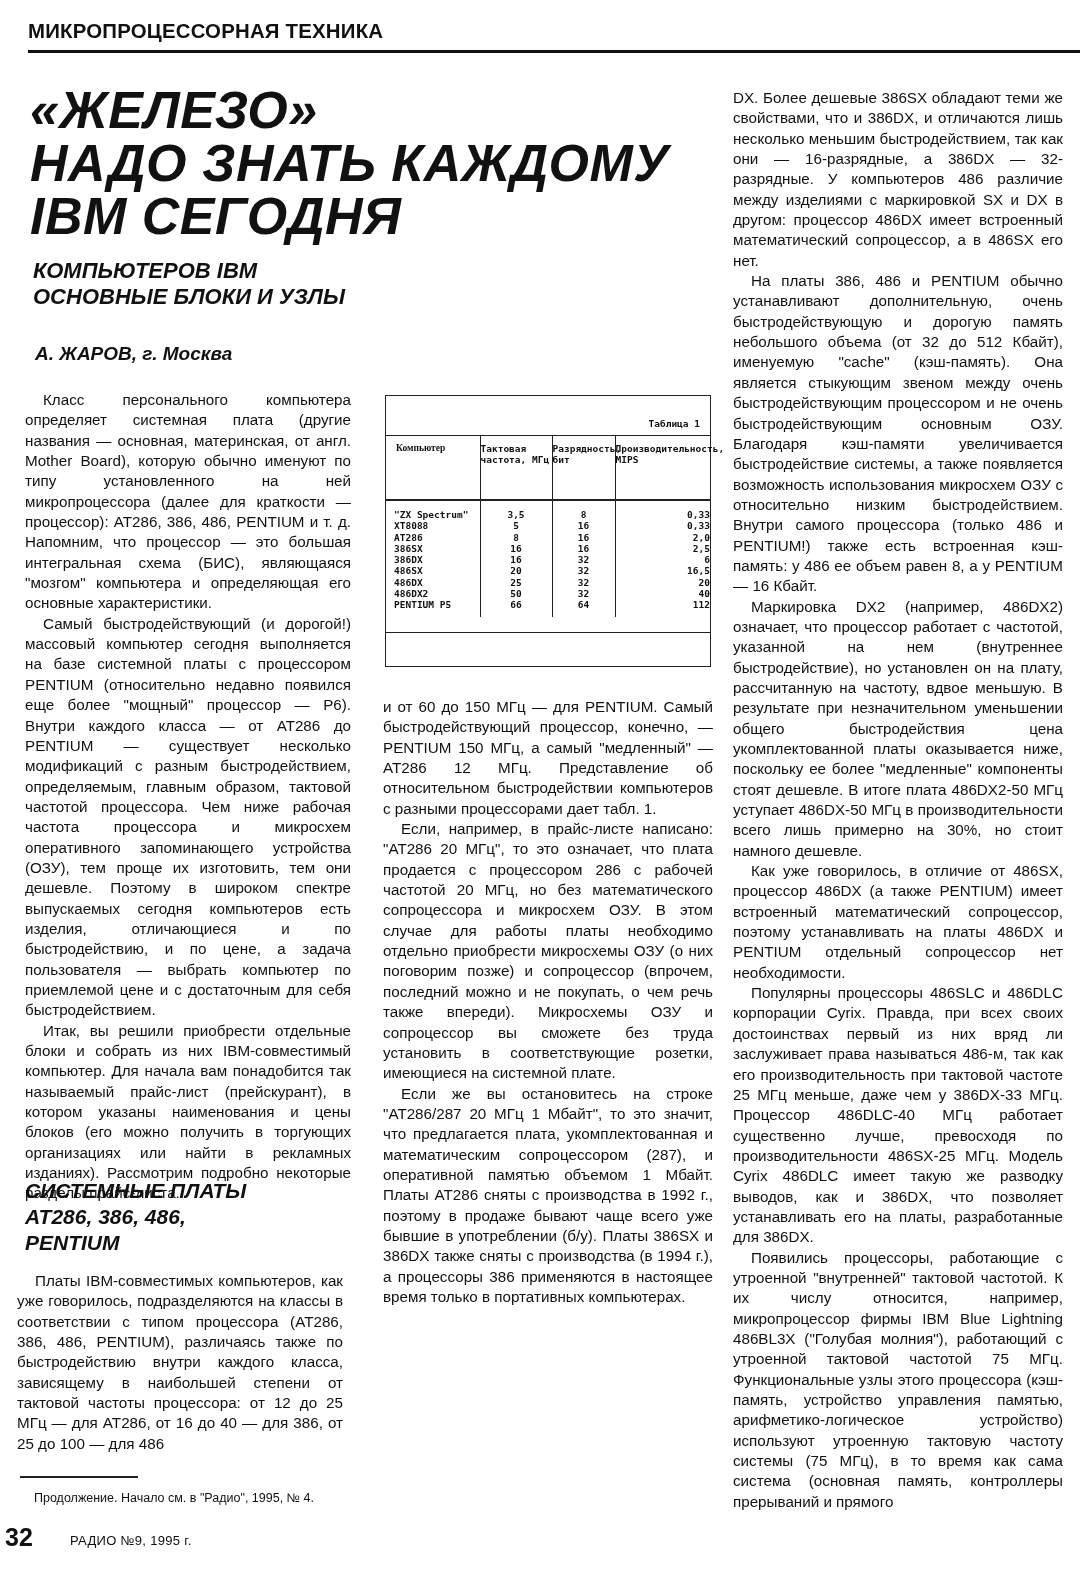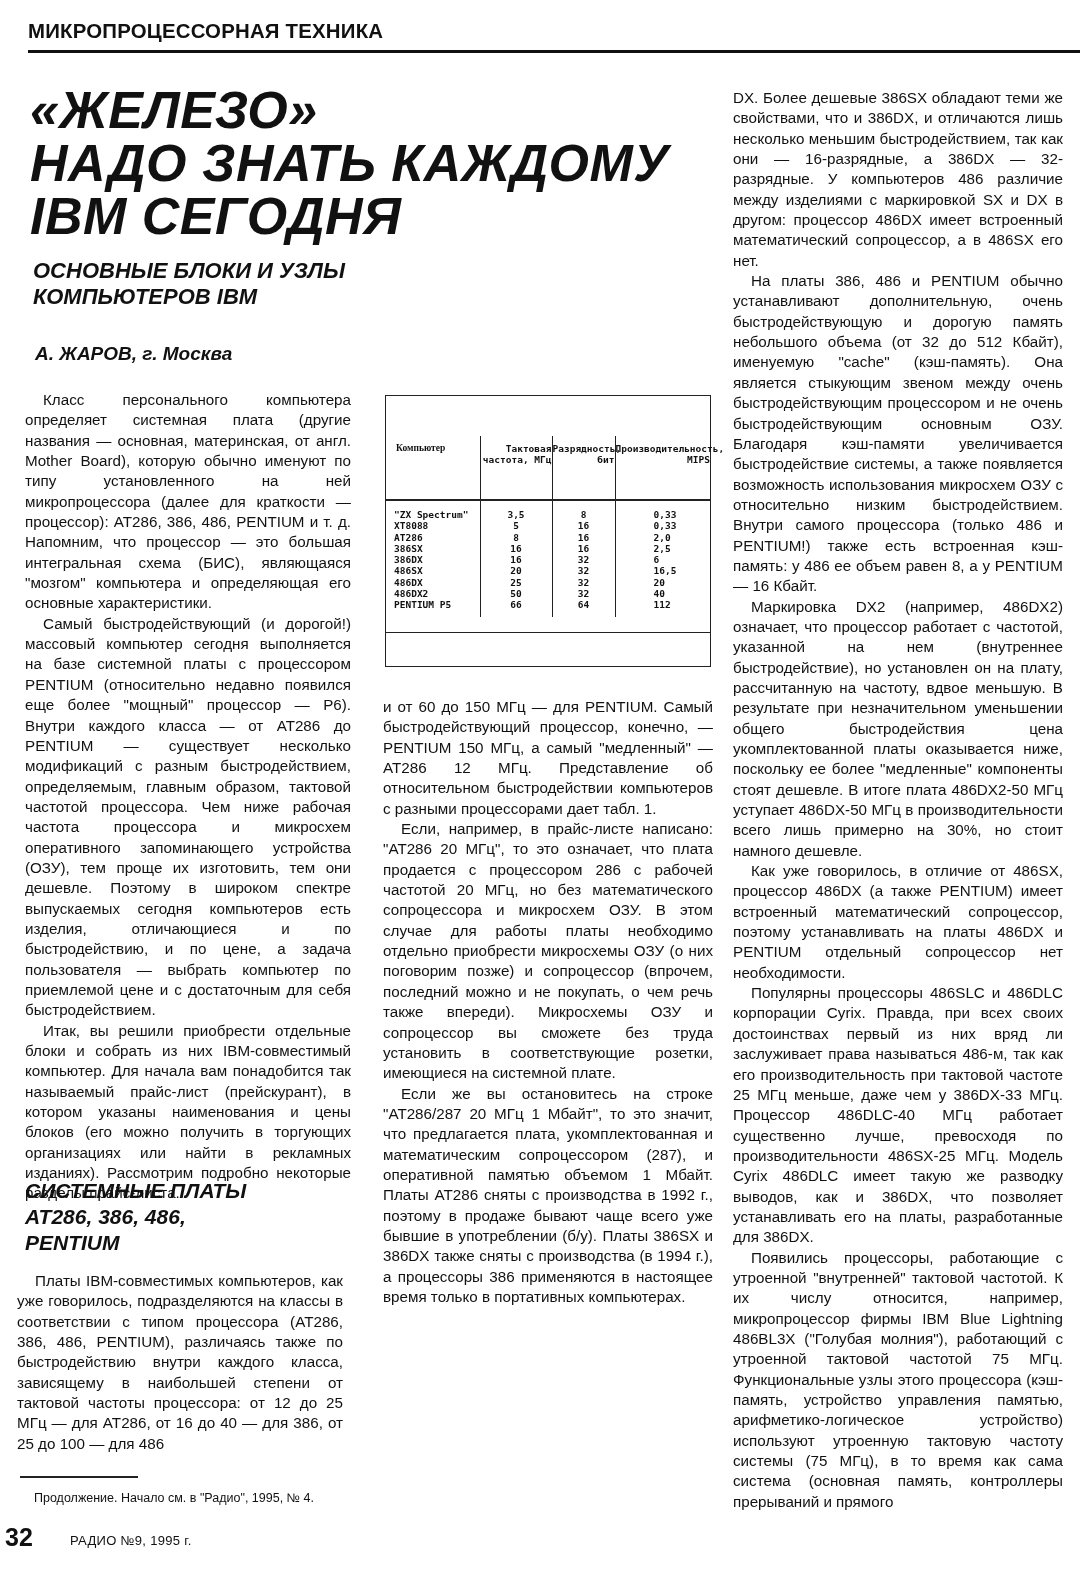--- a/index.html
+++ b/index.html
@@ -42,25 +42,25 @@
     font-family:"DejaVu Sans Mono", monospace; font-weight:bold;
   }
   .tbl-caption-row {
     position:absolute; left:0; top:0; width:100%; height:40px; border-bottom:1.5px solid #222;
     box-sizing:border-box;
   }
   .tbl-caption { position:absolute; right:10px; top:22px; font-size:9.5px; }
   .tbl-grid { position:absolute; left:0; top:40px; width:100%; border-collapse:collapse; table-layout:fixed; }
   .tbl-grid th, .tbl-grid td { border-left:1.5px solid #222; padding:0; font-size:9.5px; line-height:11.3px; }
   .tbl-grid th:first-child, .tbl-grid td:first-child { border-left:none; }
-  .tbl-grid th { height:56px; vertical-align:top; padding-top:7px; font-weight:bold; border-bottom:2px solid #222; text-align:right; }
+  .tbl-grid th { height:56px; vertical-align:top; padding-top:7px; font-weight:bold; border-bottom:2px solid #222; text-align:left; }
   .tbl-grid th.c0 { text-align:left; padding-left:10px;font-family:Liberation Serif, serif; }
   .tbl-grid td { text-align:center; }
   .tbl-grid td.c0 { text-align:left; padding-left:8px; }
-  .tbl-grid td.c3 { text-align:left; padding-left:38px; }
+  .tbl-grid td.c3 { text-align:right; padding-left:38px; }
   .tbl-grid tr.first td { padding-top:8px; }
   .tbl-grid tr.last td { padding-bottom:6px; }
   .tbl-footer-row { position:absolute; left:0; bottom:0; width:100%; height:34px; border-top:1.5px solid #222; box-sizing:border-box; }
   .foot-rule { left:20px; top:1476px; width:118px; height:1.5px; background:#222; }
   .footnote { left:34px; top:1491px; font-size:12.5px; }
   .page-num { left:5px; top:1523px; font-size:25px; font-weight:bold; }
   .journal { left:70px; top:1533px; font-size:13px; letter-spacing:0.3px; }
 </style>
 </head>
 <body>
@@ -68,22 +68,22 @@
 <div class="abs running-head">МИКРОПРОЦЕССОРНАЯ ТЕХНИКА</div>
 <div class="abs head-rule"></div>
 
 <div class="abs headline">
   <div>«ЖЕЛЕЗО»</div>
   <div>НАДО ЗНАТЬ КАЖДОМУ</div>
   <div>IBM СЕГОДНЯ</div>
 </div>
 
 <div class="abs subtitle">
+  <div>КОМПЬЮТЕРОВ IBM</div>
   <div>ОСНОВНЫЕ БЛОКИ И УЗЛЫ</div>
-  <div>КОМПЬЮТЕРОВ IBM</div>
 </div>
 
 <div class="abs author">А. ЖАРОВ, г. Москва</div>
 
 <div class="abs col col-left">
   <p>Класс персонального компьютера определяет системная плата (другие названия — основная, материнская, от англ. Mother Board), которую обычно именуют по типу установленного на ней микропроцессора (далее для краткости — процессор): AT286, 386, 486, PENTIUM и т. д. Напомним, что процессор — это большая интегральная схема (БИС), являющаяся "мозгом" компьютера и определяющая его основные характеристики.</p>
   <p>Самый быстродействующий (и дорогой!) массовый компьютер сегодня выполняется на базе системной платы с процессором PENTIUM (относительно недавно появился еще более "мощный" процессор — P6). Внутри каждого класса — от AT286 до PENTIUM — существует несколько модификаций с разным быстродействием, определяемым, главным образом, тактовой частотой процессора. Чем ниже рабочая частота процессора и микросхем оперативного запоминающего устройства (ОЗУ), тем проще их изготовить, тем они дешевле. Поэтому в широком спектре выпускаемых сегодня компьютеров есть изделия, отличающиеся и по быстродействию, и по цене, а задача пользователя — выбрать компьютер по приемлемой цене и с достаточным для себя быстродействием.</p>
   <p>Итак, вы решили приобрести отдельные блоки и собрать из них IBM-совместимый компьютер. Для начала вам понадобится так называемый прайс-лист (прейскурант), в котором указаны наименования и цены блоков (его можно получить в торгующих организациях или найти в рекламных изданиях). Рассмотрим подробно некоторые разделы прайс-листа.</p>
 </div>
 
@@ -91,20 +91,23 @@
   <div>СИСТЕМНЫЕ ПЛАТЫ</div>
   <div>AT286, 386, 486,</div>
   <div>PENTIUM</div>
 </div>
 
 <div class="abs col col-left-2">
   <p>Платы IBM-совместимых компьютеров, как уже говорилось, подразделяются на классы в соответствии с типом процессора (AT286, 386, 486, PENTIUM), различаясь также по быстродействию внутри каждого класса, зависящему в наибольшей степени от тактовой частоты процессора: от 12 до 25 МГц — для AT286, от 16 до 40 — для 386, от 25 до 100 — для 486</p>
 </div>
 
 <div class="abs tbl-box">
+  <div class="tbl-caption-row">
+    <span class="tbl-caption">Таблица 1</span>
+  </div>
   <table class="tbl-grid">
     <colgroup>
         <col style="width:94px">
         <col style="width:72px">
         <col style="width:63px">
         <col>
       </colgroup>
     <thead>
       <tr>
         <th class="c0">Компьютер</th>

